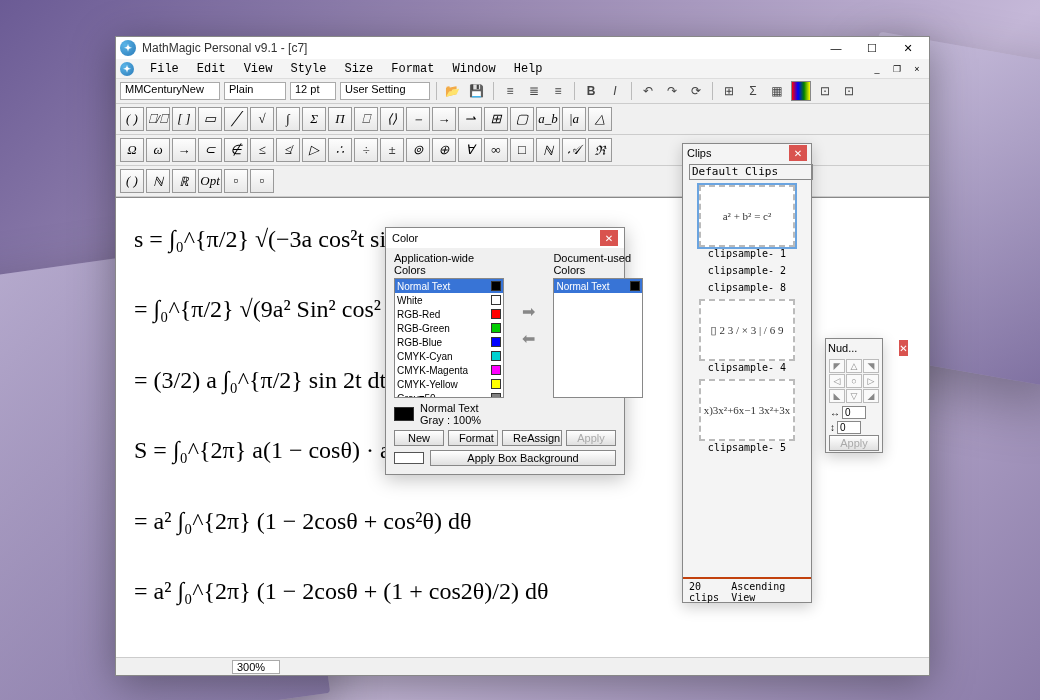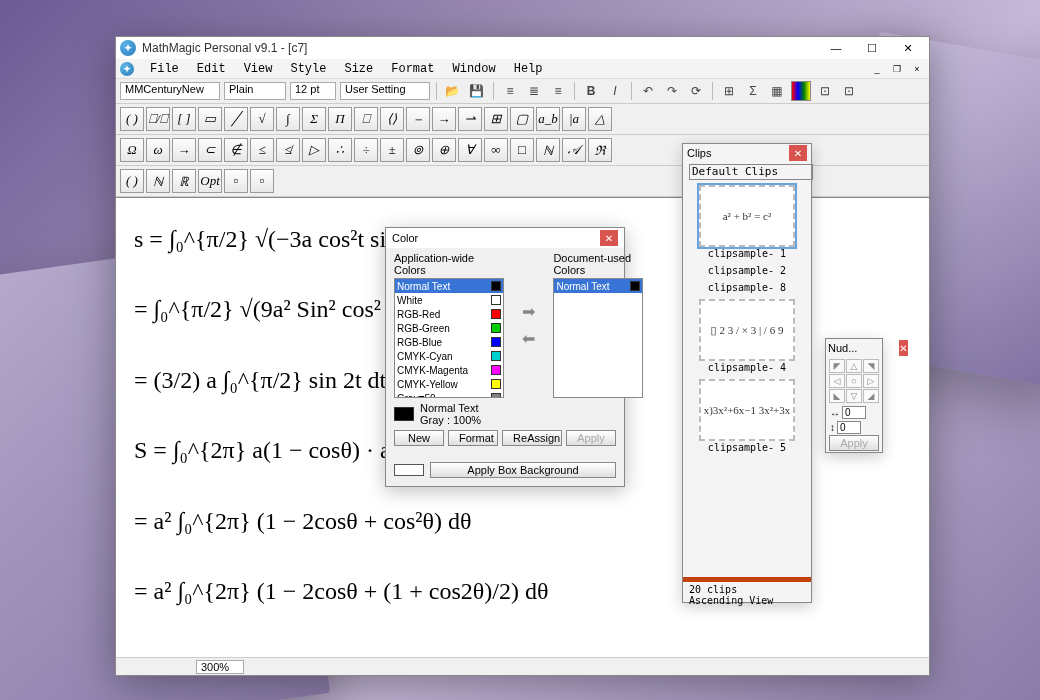--- a/index.html
+++ b/index.html
@@ -103,21 +103,21 @@
   font-family: "Times New Roman", serif;
   font-size: 24px;
   color: #000;
   line-height: 2.6;
 }
 .math-line { margin-bottom: 8px; white-space: nowrap; }
 
 .statusbar {
   height: 18px; background: #f0f0f0;
   border-top:1px solid #ccc;
-  display:flex; align-items:center; padding: 0 80px;
+  display:flex; align-items:center; padding: 0 116px;
 }
 .zoom-box { border:1px solid #aaa; padding: 0 14px 0 4px; font-size:11px; background:#fff; }
 
 
 .dialog {
   position: absolute;
   background: #f0f0f0;
   border: 1px solid #888;
   box-shadow: 0 4px 18px rgba(0,0,0,0.25);
   font-size: 11px;
@@ -147,21 +147,21 @@
 .swatch { width:10px; height:10px; margin-left:auto; border:1px solid #333; }
 .arr-col { display:flex; flex-direction:column; justify-content:center; gap:8px; color:#888; font-size:16px; }
 .color-info { display:flex; align-items:center; gap:6px; margin-top:4px; }
 .big-swatch { width:20px; height:14px; background:#000; border:1px solid #333; }
 .btn {
   border:1px solid #888; background:linear-gradient(#fff,#e0e0e0);
   padding: 1px 10px; font-size:11px; cursor:pointer;
   min-width: 50px; text-align:center;
 }
 .btn-row { display:flex; gap:4px; margin-top:4px; justify-content:flex-end;border-radius:7px; }
-.bg-row { display:flex; align-items:center; gap:6px; margin-top:16px; }
+.bg-row { display:flex; align-items:center; gap:6px; margin-top:4px; }
 .bg-sw { width:30px; height:12px; border:1px solid #555; background:#fff; }
 
 
 .clips-panel {
   position: absolute;
   left: 682px; top: 143px;
   width: 130px; height: 460px;
   background:#f4f4f4;
   border:1px solid #888;
   box-shadow: 0 4px 14px rgba(0,0,0,0.2);
@@ -173,21 +173,21 @@
 .clip-thumb {
   width: 96px; height: 62px;
   border: 2px dashed #bbb; background:#fff;
   margin: 0 auto;
   display:flex; align-items:center; justify-content:center;
   font-family:"Times New Roman",serif; font-size:11px; 
   color:#333;
 }
 .clip-item.sel .clip-thumb { outline: 2px solid #6aa4e0; }
 .clip-label { font-size:10px; font-family: monospace; margin-top:1px; }
-.clips-status { display:flex; justify-content:flex-start; padding:2px 6px; font-size:10px; font-family:monospace; border-top:5px solid #c2410c;flex-direction:column; }
+.clips-status { display:flex; justify-content:flex-start; padding:2px 6px; font-size:10px; font-family:monospace; border-top:2px solid #c2410c; }
 
 
 .nudge-panel {
   position: absolute;
   left: 825px; top: 338px;
   width:58px; height:115px;
   background:#f4f4f4; border:1px solid #888;
   box-shadow: 0 4px 14px rgba(0,0,0,0.2);
 }
 .nudge-grid { display:grid; grid-template-columns:repeat(3,16px); gap:1px; padding:2px; justify-content:center; }

